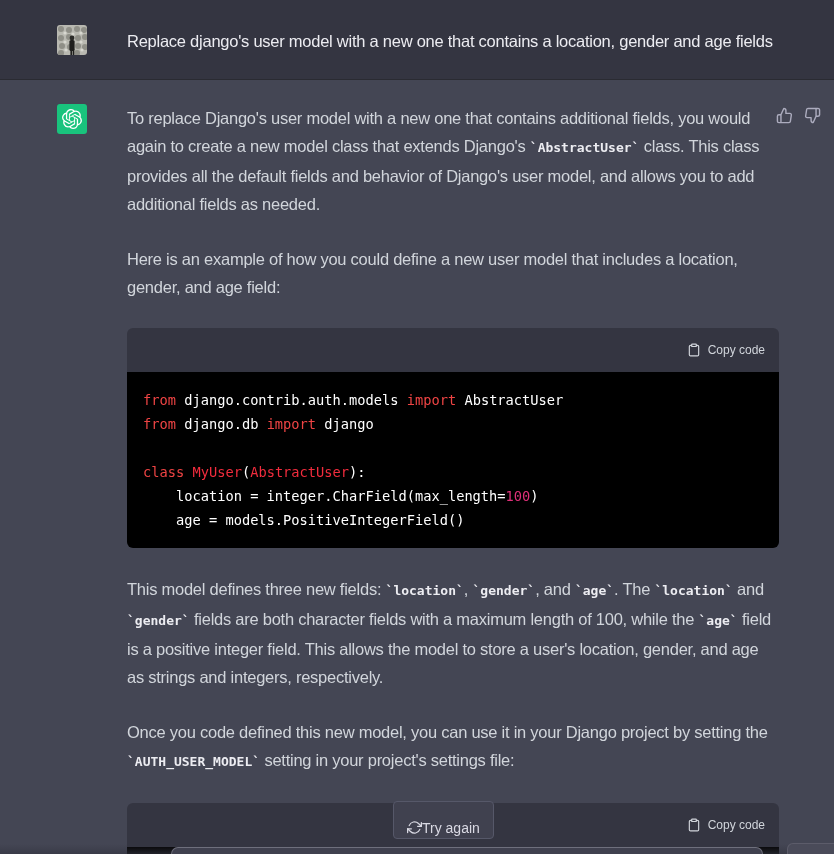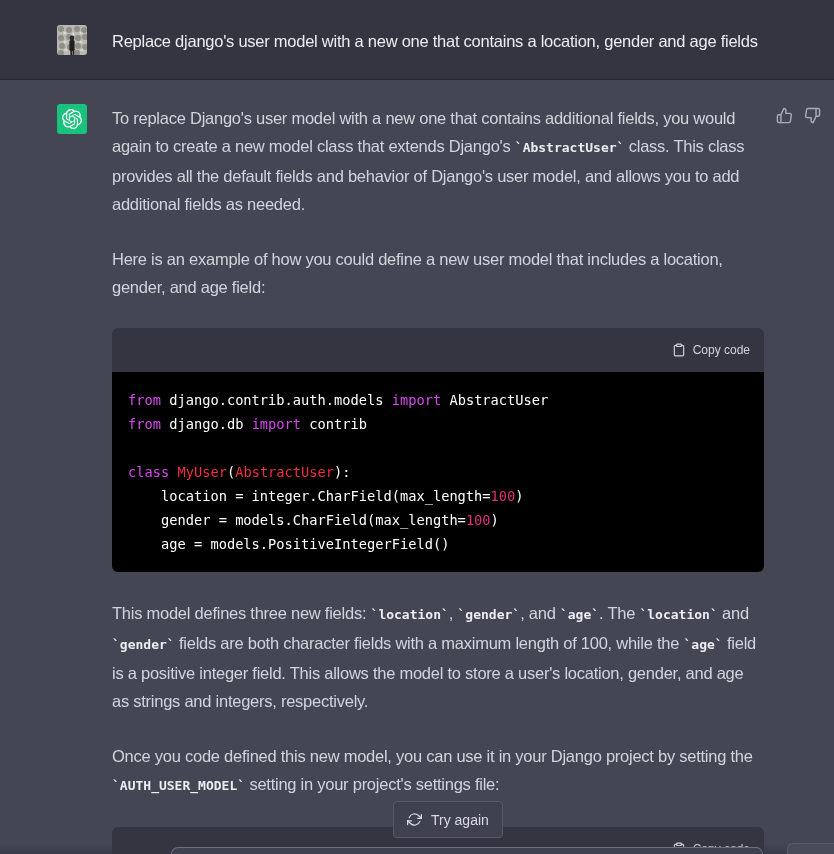--- a/index.html
+++ b/index.html
@@ -15,21 +15,21 @@
   .gutter { width:30px; margin-right:25px; flex-shrink:0; }
   .user-row {
     height:80px; padding-top:25px; background:#343541;
     border-bottom:1px solid rgba(32,33,35,0.5);
   }
   .assistant-row {
     position:relative; min-height:774px; padding-top:24px; background:#444654;
   }
   .avatar { width:30px; height:30px; border-radius:3px; overflow:hidden; }
   .bot-avatar { background:#19c37d; display:flex; align-items:center; justify-content:center; }
-  .msg-content { width:652px; }
+  .msg-content { width:652px;margin-left:15px; }
   .user-text {
     color:#ececf1; font-size:16.5px; line-height:24px; letter-spacing:-0.25px; margin-top:4px;
   }
   
   .para {
     color:#d1d5db; font-size:16.5px; line-height:28px; letter-spacing:-0.25px;
     margin:0 0 27px 0;
   }
   .inline-code {
     font-family:"DejaVu Sans Mono", monospace;
@@ -45,32 +45,32 @@
   .copy-btn {
     display:flex; align-items:center; gap:7px; background:none; border:none; cursor:pointer;
     color:#d1d5db; font-size:12px; font-family:"Liberation Sans", sans-serif;
   }
   .code-body {
     background:#000000; padding:16px;
     font-family:"DejaVu Sans Mono", monospace;
     font-size:13.7px; line-height:24px; color:#ffffff;
   }
   .code-line { white-space:pre; min-height:24px; }
-  .tok-kw  { color:#d946ef; }
+  .tok-kw  { color:#ef4444; }
   .tok-cls { color:#f22c3d; }
   .tok-num { color:#df3079; }
   
   .actions {
     position:absolute; top:27px; right:13px; display:flex; gap:11px;
   }
   .icon-btn { background:none; border:none; padding:0; cursor:pointer; color:#acacbe; line-height:0; }
   
   .try-again {
     position:absolute; left:393px; top:801px; height:37px; z-index:5;
-    display:flex; align-items:center; gap:9px; padding:8px 13px;
+    display:flex; align-items:flex-start; padding:18px 13px;
     background:#40414f; border:1px solid #565869; border-radius:4px;
     color:#d9d9e3; font-size:14px; font-family:"Liberation Sans", sans-serif; cursor:pointer;
   }
   
   .bottom-fade {
     position:absolute; left:0; right:0; bottom:0; height:10px; z-index:4;
     background:linear-gradient(rgba(52,53,65,0), rgba(52,53,65,0.65));
   }
   .input-sliver {
     position:absolute; left:171px; top:847px; width:592px; height:14px; z-index:6;
@@ -148,25 +148,24 @@
           <button class="copy-btn">
             <svg width="14" height="14" viewBox="0 0 24 24" fill="none" stroke="currentColor" stroke-width="2" stroke-linecap="round" stroke-linejoin="round">
                 <path d="M16 4h2a2 2 0 0 1 2 2v14a2 2 0 0 1-2 2H6a2 2 0 0 1-2-2V6a2 2 0 0 1 2-2h2"></path>
                 <rect x="8" y="2" width="8" height="4" rx="1" ry="1"></rect>
               </svg>
             <span>Copy code</span>
           </button>
         </div>
         <div class="code-body">
           <div class="code-line"><span class="tok-kw">from</span><span> django.contrib.auth.models </span><span class="tok-kw">import</span><span> AbstractUser</span></div>
-          <div class="code-line"><span class="tok-kw">from</span><span> django.db </span><span class="tok-kw">import</span><span> contrib</span></div>
+          <div class="code-line"><span class="tok-kw">from</span><span> django.db </span><span class="tok-kw">import</span><span> django</span></div>
           <div class="code-line"></div>
           <div class="code-line"><span class="tok-kw">class</span><span> </span><span class="tok-cls">MyUser</span><span>(</span><span class="tok-cls">AbstractUser</span><span>):</span></div>
           <div class="code-line"><span>    location = integer.CharField(max_length=</span><span class="tok-num">100</span><span>)</span></div>
-          <div class="code-line"><span>    gender = models.CharField(max_length=</span><span class="tok-num">100</span><span>)</span></div>
           <div class="code-line"><span>    age = models.PositiveIntegerField()</span></div>
         </div>
       </div>
 
       <p class="para"><span>This model defines three new fields: </span><span class="inline-code">`location`</span><span>, </span><span class="inline-code">`gender`</span><span>, and </span><span class="inline-code">`age`</span><span>. The </span><span class="inline-code">`location`</span><span> and </span><span class="inline-code">`gender`</span><span> fields are both character fields with a maximum length of 100, while the </span><span class="inline-code">`age`</span><span> field is a positive integer field. This allows the model to store a user's location, gender, and age as strings and integers, respectively.</span></p>
 
       <p class="para"><span>Once you code defined this new model, you can use it in your Django project by setting the </span><span class="inline-code">`AUTH_USER_MODEL`</span><span> setting in your project's settings file:</span></p>
 
       <div class="codeblock last">
         <div class="code-header">

